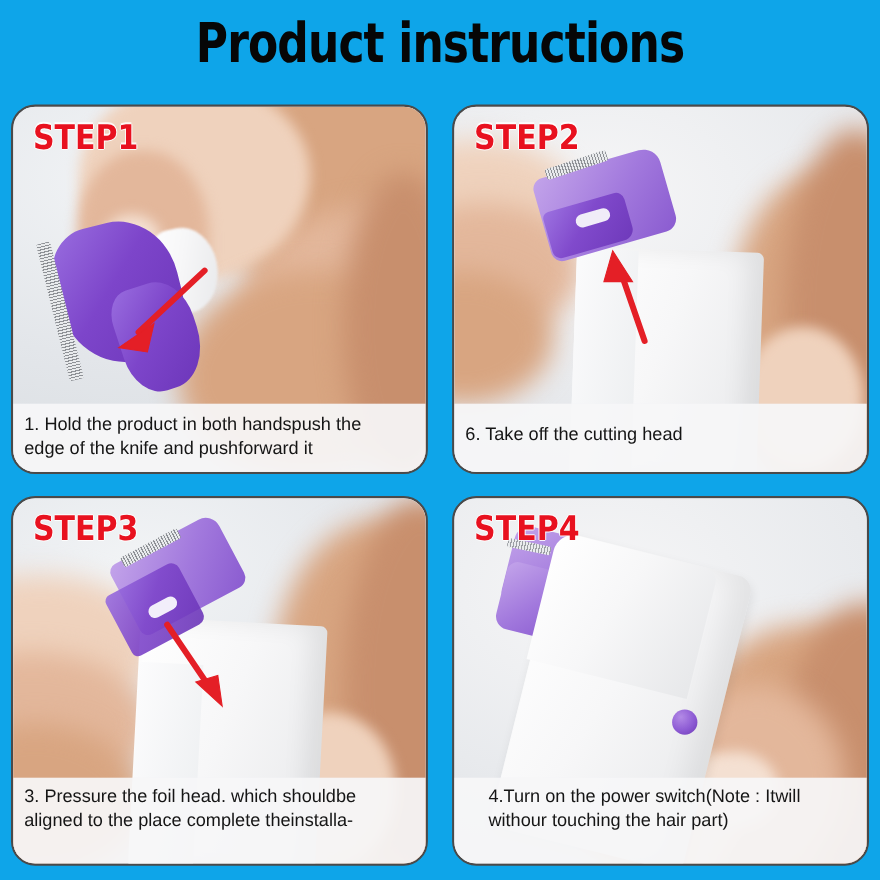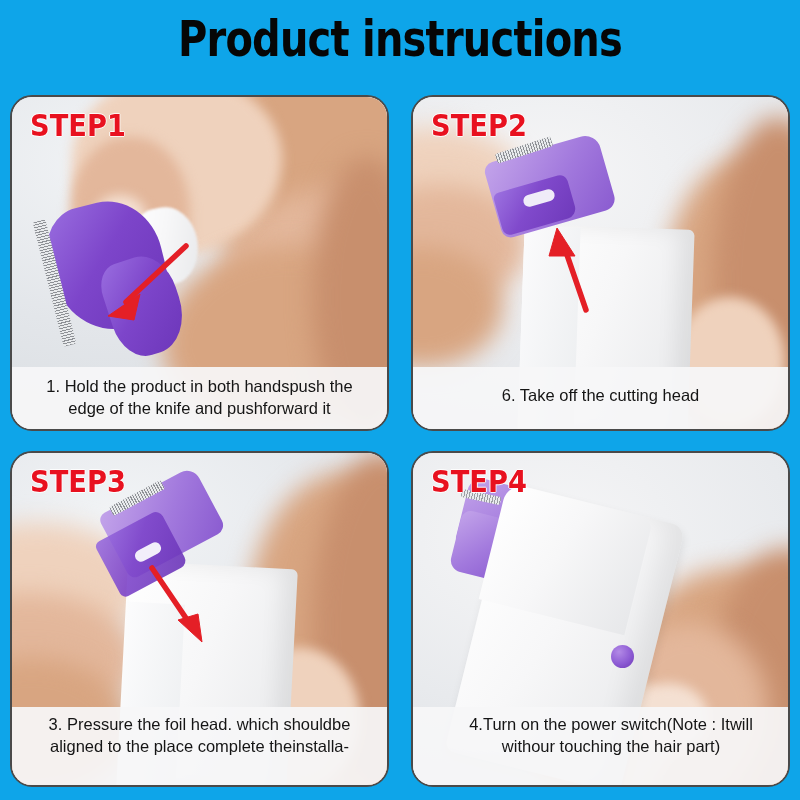--- a/index.html
+++ b/index.html
@@ -143,21 +143,21 @@
   .caption {
     position: absolute;
     left: 0;
     right: 0;
     bottom: 0;
     background: rgba(246,246,247,0.93);
     color: #151515;
     font-family: "Liberation Sans", sans-serif;
     font-size: 16.5px;
     line-height: 22px;
-    text-align: center;
+    text-align: left;
     padding: 6px 10px 7px 10px;
     box-sizing: border-box;
     z-index: 7;
     text-rendering: optimizeLegibility;
   }
   .caption.c1 { height: 62px; padding-top: 8px; }
   .caption.c2 { height: 62px; padding-top: 17px; }
   .caption.c3 { height: 78px; padding-top: 6px; }
   .caption.c4 { height: 78px; padding-top: 6px; padding-left: 31px; }
 </style>

